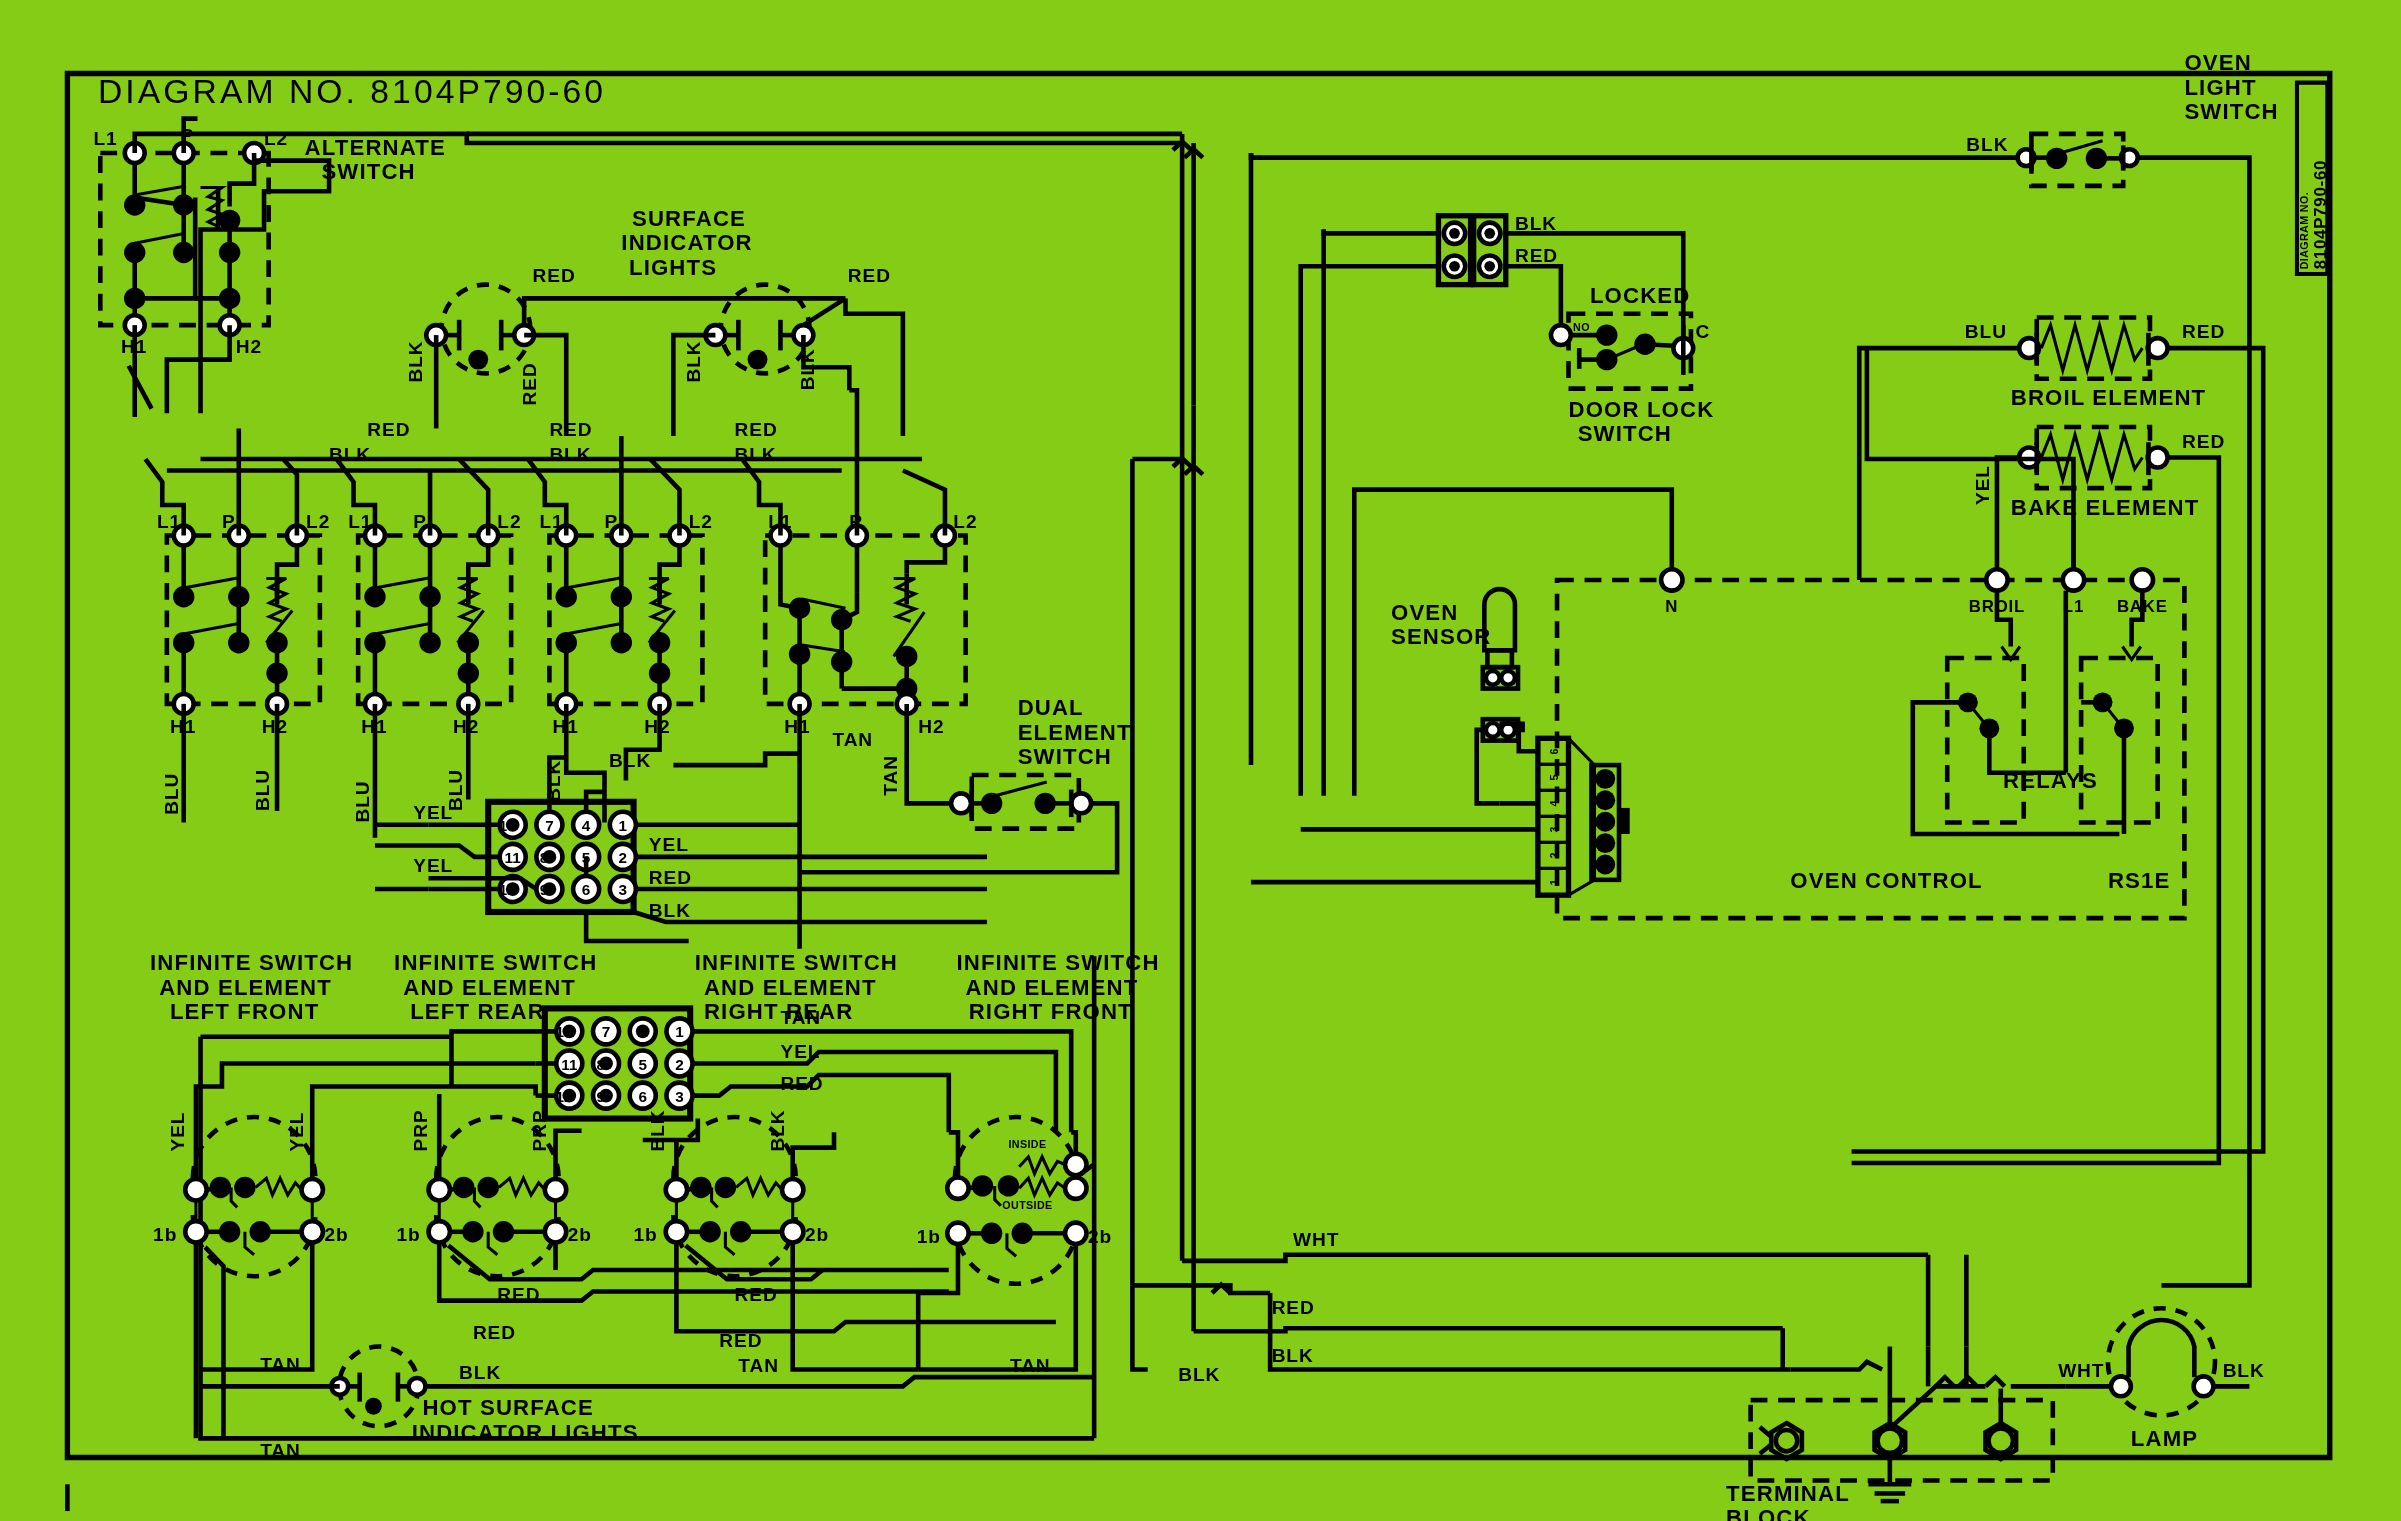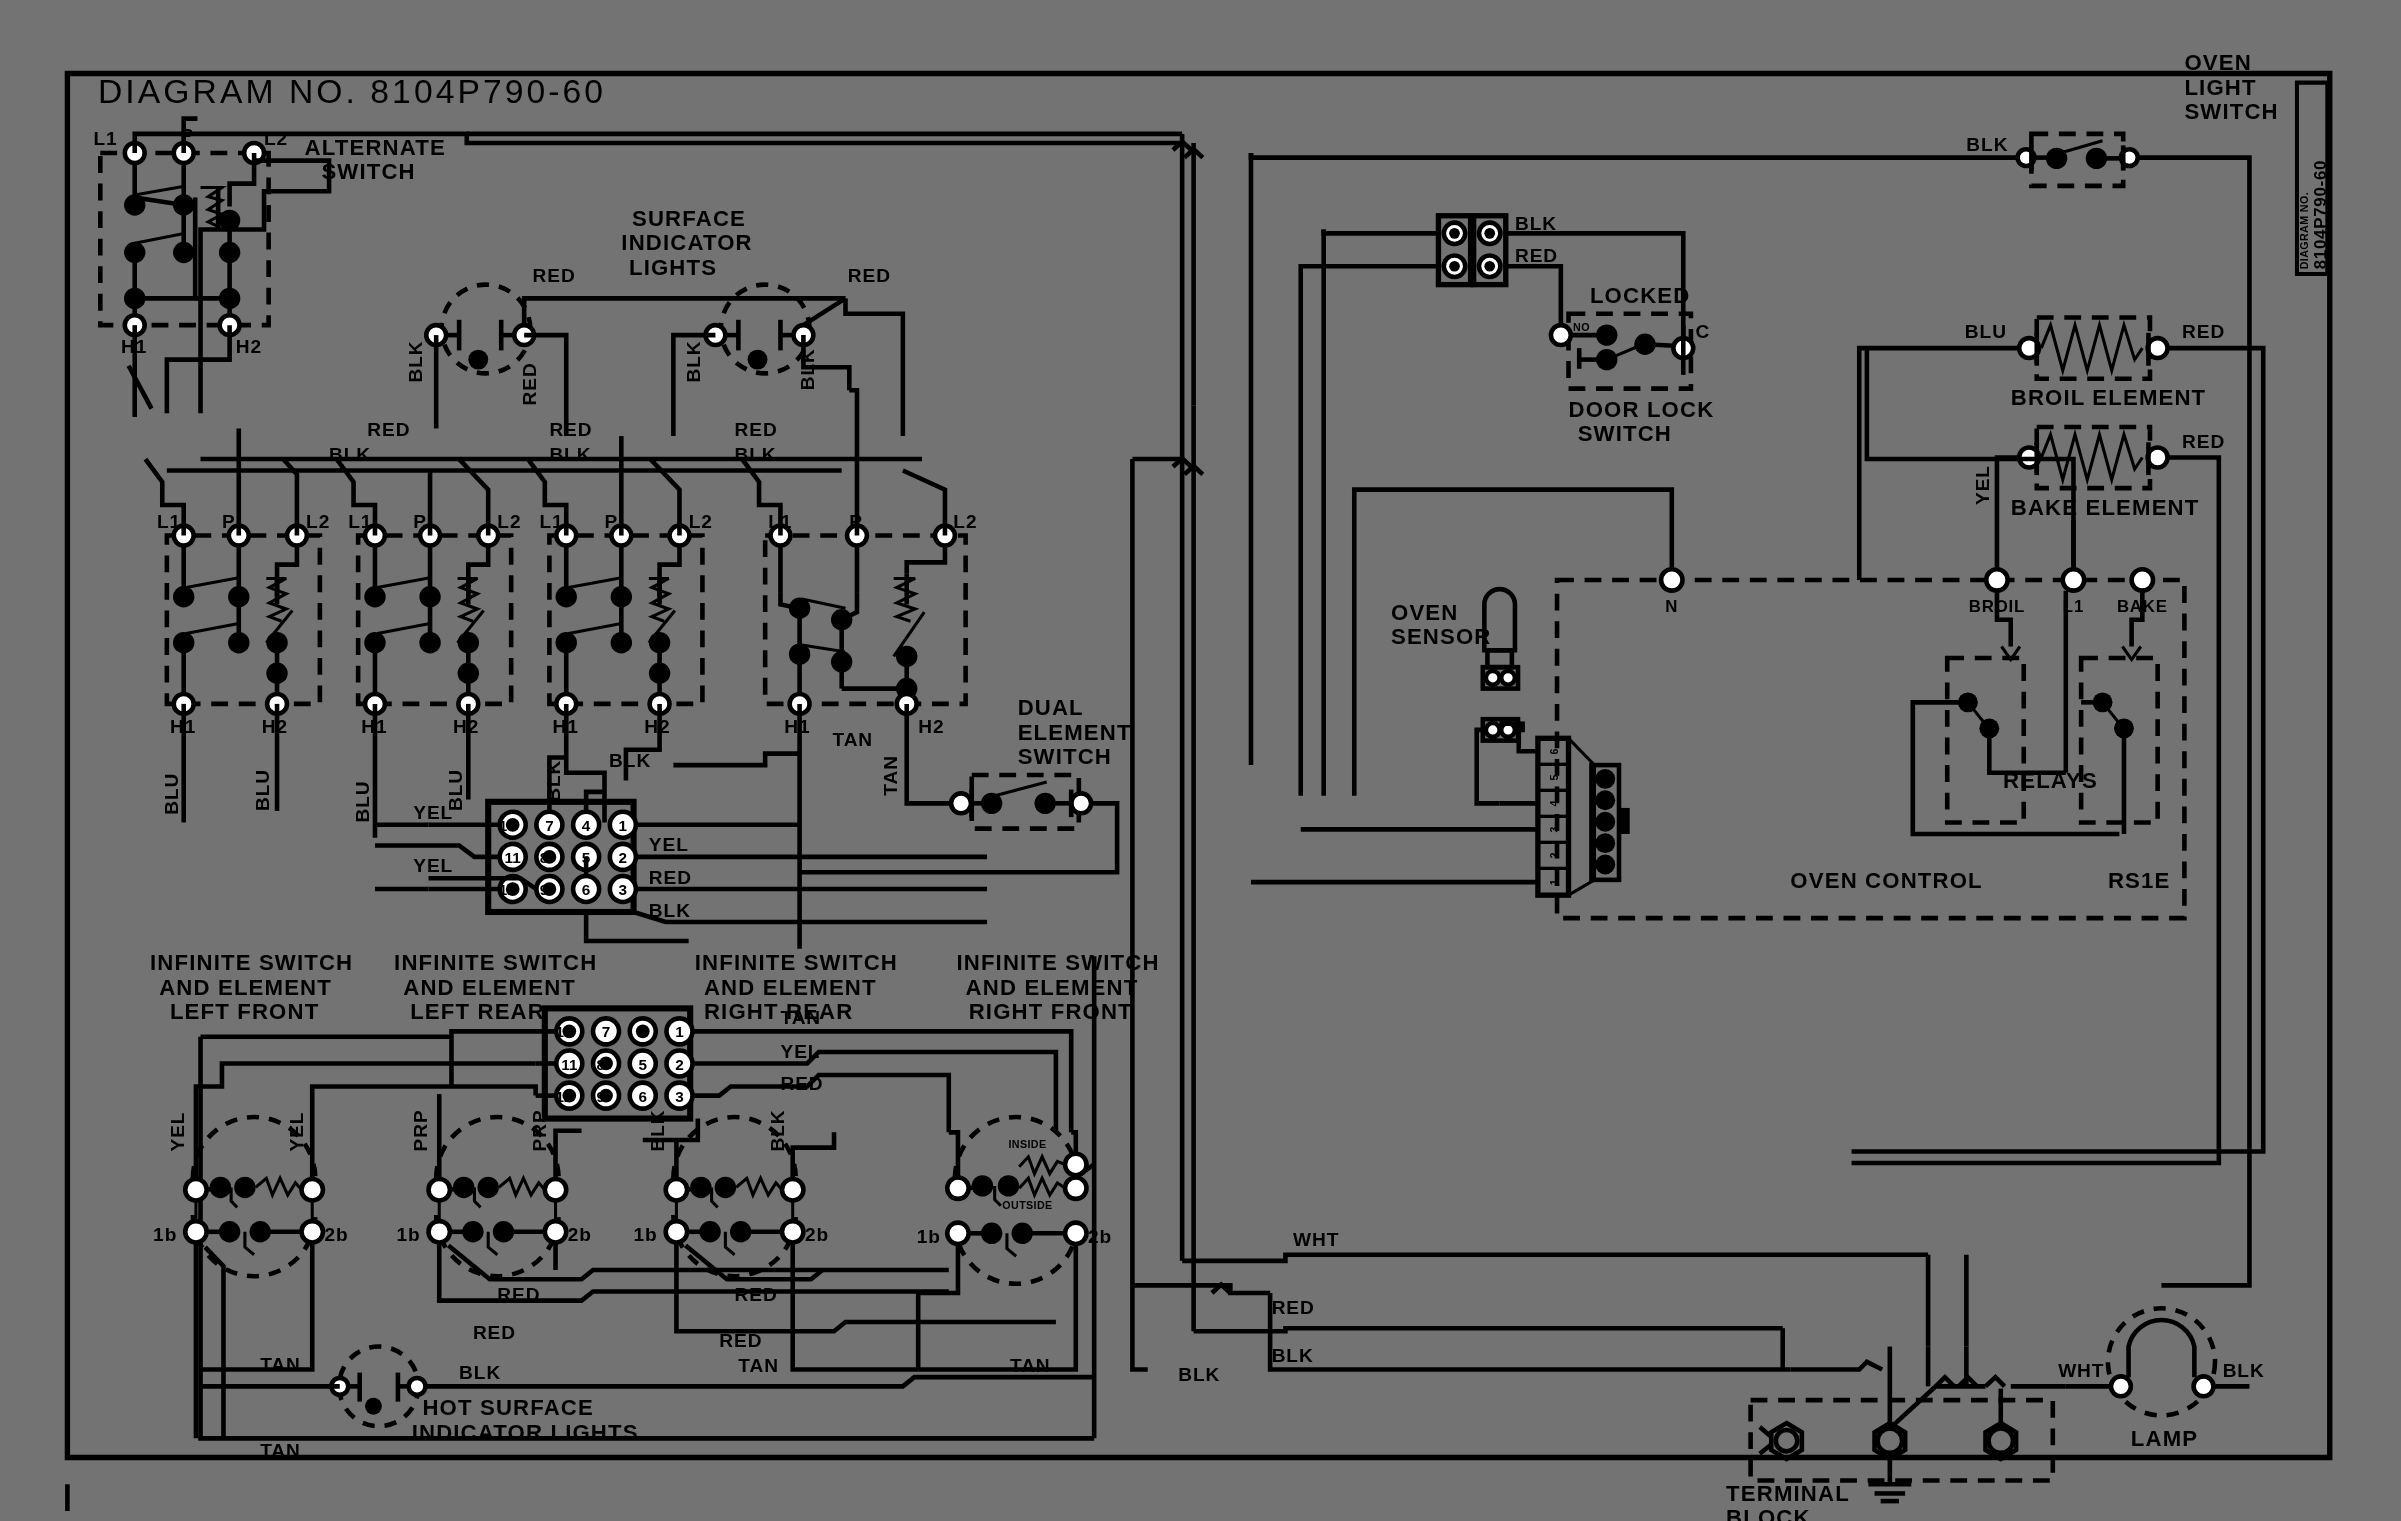--- a/index.html
+++ b/index.html
@@ -1,17 +1,17 @@
 <!DOCTYPE html>
 <html style="font-size:12.2px"><head>
 <meta charset="utf-8">
 <style>
   html,body{margin:0;padding:0;background:#ffffff;}
   body{font-family:"Liberation Sans",sans-serif;}
-  #page{position:relative;width:2401px;height:1521px;background:#737373;overflow:hidden;text-align:center;}
+  #page{position:relative;width:2401px;height:1521px;background:#84cc16;overflow:hidden;text-align:center;}
   svg{display:block;}
   .wire{fill:none;stroke:#000;stroke-width:6;}
   .wire-thin{fill:none;stroke:#000;stroke-width:4;}
   .frame{fill:none;stroke:#000;stroke-width:7;}
   .dash{fill:none;stroke:#000;stroke-width:6;stroke-dasharray:22 14;}
   .dash-c{fill:none;stroke:#000;stroke-width:6;stroke-dasharray:16 13;}
   .term{fill:#fff;stroke:#000;stroke-width:6;}
   .dot{fill:#000;}
   .lbl{font-family:"Liberation Sans",sans-serif;font-weight:bold;fill:#000;font-size:25px;letter-spacing:1.2px;}
   .lbl-s{font-family:"Liberation Sans",sans-serif;font-weight:bold;fill:#000;font-size:22px;letter-spacing:1px;}

